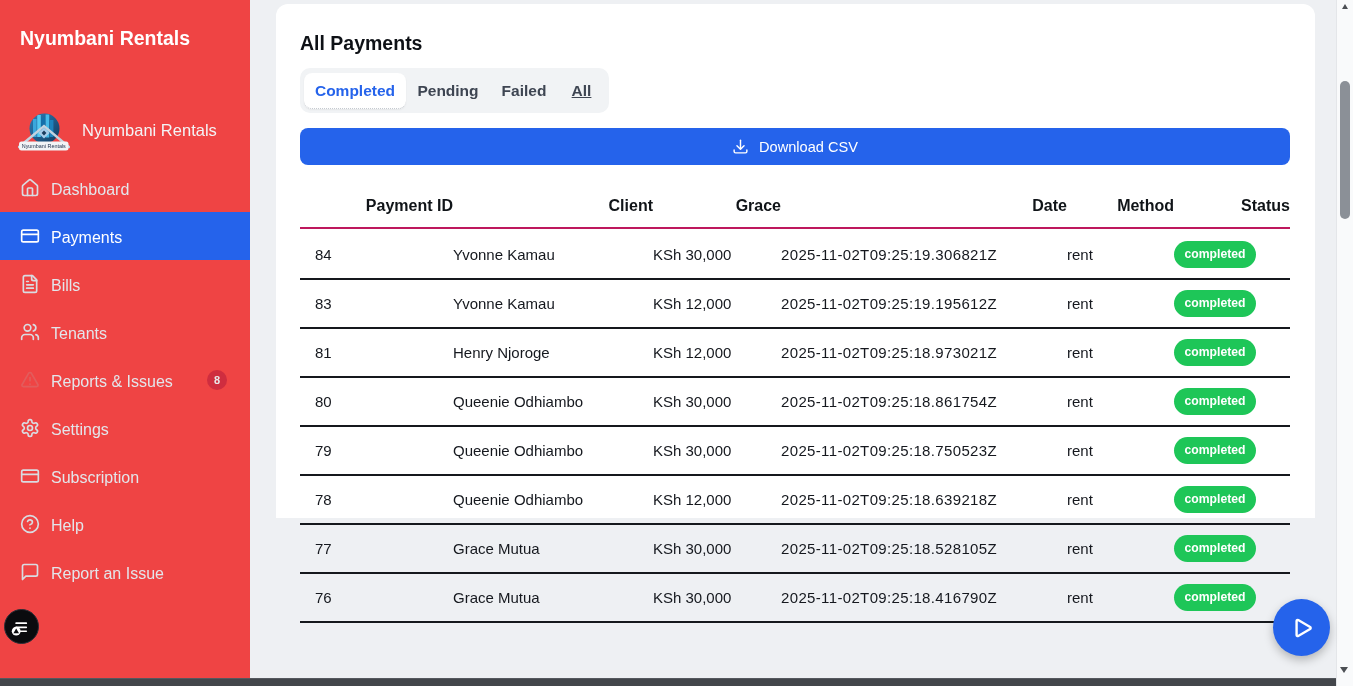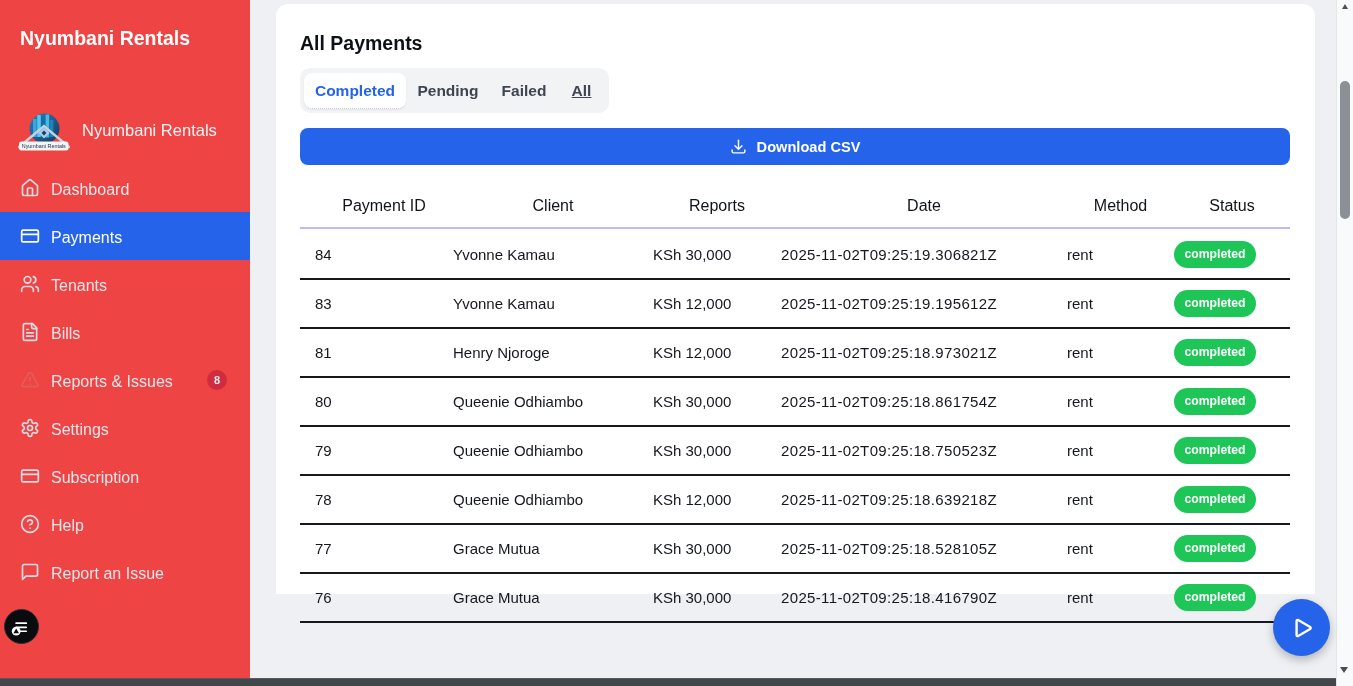--- a/index.html
+++ b/index.html
@@ -16,33 +16,33 @@
   .mi svg { position:absolute; left:20px; width:20px; height:20px; }
   .mi .lbl { position:absolute; left:51px; font-size:16px; color:#e3e6eb; padding-top:3px; }
   .mi.active { background:#2563eb; }
   .mi.active .lbl { color:#fff; }
   .badge8 { position:absolute; left:207px; top:14px; width:20px; height:20px; border-radius:50%; background:#cf2d3f; color:#e8e8ea; font-size:11px; font-weight:700; display:flex; align-items:center; justify-content:center; }
 
   
   .blb { position:absolute; left:4px; top:609px; width:35px; height:35px; border-radius:50%; background:#0a0b0e; border:1px solid #2b2e37; }
 
   
-  .card { position:absolute; left:276px; top:4px; width:1039px; height:590px; background:#fff; border-radius:12px 12px 0 0; z-index:1; }
+  .card { position:absolute; left:276px; top:4px; width:1039px; height:514px; background:#fff; border-radius:12px 12px 0 0; z-index:1; }
   .h1 { position:absolute; left:24px; top:28px; font-size:19.5px; font-weight:700; color:#0e1116; }
   .tabs { position:absolute; left:24px; top:64px; height:45px; background:#f1f3f5; border-radius:10px; display:inline-flex; align-items:center; padding:0 4px; }
   .tab { font-size:15.5px; font-weight:600; color:#3e4552; height:36px; line-height:36px; border-radius:8px; text-align:center; }
   .tab.t1 { width:102px; }
   .tab.t2 { width:84px; }
   .tab.t3 { width:68px; }
   .tab.t4 { width:47px;text-decoration:underline; }
   .tab.active { background:#fff; color:#2563eb; box-shadow:0 1px 2px rgba(0,0,0,.06); border-bottom:1px dotted #c6cad0; line-height:35px; }
-  .dlbtn { position:absolute; left:24px; top:124px; width:990px; height:37px; background:#2563eb; border-radius:8px; color:#fff; font-size:14.6px; display:flex; align-items:center; justify-content:center; gap:10px;font-weight:bold; }
+  .dlbtn { position:absolute; left:24px; top:124px; width:990px; height:37px; background:#2563eb; border-radius:8px; color:#fff; font-size:14.6px; display:flex; align-items:center; justify-content:center; gap:10px; }
 
   table { position:absolute; left:24px; top:175px; width:990px; border-collapse:collapse; table-layout:fixed; }
-  th { text-align:center; font-size:16px; font-weight:400; color:#101418; height:49px; border-bottom:2px solid #c4b5fd; padding:6px 0 0 0; vertical-align:middle; }
+  th { text-align:right; font-size:16px; font-weight:700; color:#101418; height:49px; border-bottom:2px solid #be185d; padding:6px 0 0 0; vertical-align:middle; }
   td { font-size:15px; color:#15181e; height:49px; border-bottom:2px solid #15181d; padding:0; vertical-align:middle; }
   tr.r1 td { height:51px; padding-top:2px; }
   .c1 { width:153px; padding-left:15px; }
   .c2 { width:200px; }
   .c3 { width:128px; }
   .c4 { width:286px; }
   td:nth-child(4) { letter-spacing:0.35px; }
   .c5 { width:107px; }
   .c6 { width:116px; }
   .pill { display:inline-block; width:82px; height:27px; line-height:27px; border-radius:13.5px; background:#1ec658; color:#fff; font-size:12.2px; font-weight:700; text-align:center; }
@@ -74,21 +74,21 @@
         <path d="m7 11 5 5 5-5"></path>
         <path d="M21 17v2a2 2 0 0 1-2 2H5a2 2 0 0 1-2-2v-2"></path>
       </svg>
     <span>Download CSV</span>
   </div>
   <table>
     <tbody>
         <tr>
           <th class="c1">Payment ID</th>
           <th class="c2">Client</th>
-          <th class="c3">Reports</th>
+          <th class="c3">Grace</th>
           <th class="c4">Date</th>
           <th class="c5">Method</th>
           <th class="c6">Status</th>
         </tr>
     <tr class="r1">
           <td class="c1">84</td>
           <td>Yvonne Kamau</td>
           <td>KSh 30,000</td>
           <td>2025-11-02T09:25:19.306821Z</td>
           <td>rent</td>
@@ -193,36 +193,36 @@
       </div>
     <div class="mi active">
         <svg viewBox="0 0 24 24" fill="none" stroke="#ffffff" stroke-width="2" stroke-linecap="round" stroke-linejoin="round">
           <rect width="20" height="14" x="2" y="5" rx="2"></rect>
           <line x1="2" x2="22" y1="10" y2="10"></line>
         </svg>
         <span class="lbl">Payments</span>
       </div>
     <div class="mi">
         <svg viewBox="0 0 24 24" fill="none" stroke="#d9dce2" stroke-width="2" stroke-linecap="round" stroke-linejoin="round">
-          <path d="M16 21v-2a4 4 0 0 0-4-4H6a4 4 0 0 0-4 4v2"></path>
-          <circle cx="9" cy="7" r="4"></circle>
-          <path d="M22 21v-2a4 4 0 0 0-3-3.87"></path>
-          <path d="M16 3.13a4 4 0 0 1 0 7.75"></path>
-        </svg>
-        <span class="lbl">Tenants</span>
-      </div>
-    <div class="mi">
-        <svg viewBox="0 0 24 24" fill="none" stroke="#d9dce2" stroke-width="2" stroke-linecap="round" stroke-linejoin="round">
           <path d="M15 2H6a2 2 0 0 0-2 2v16a2 2 0 0 0 2 2h12a2 2 0 0 0 2-2V7Z"></path>
           <path d="M14 2v4a2 2 0 0 0 2 2h4"></path>
           <path d="M10 9H8"></path>
           <path d="M16 13H8"></path>
           <path d="M16 17H8"></path>
         </svg>
         <span class="lbl">Bills</span>
+      </div>
+    <div class="mi">
+        <svg viewBox="0 0 24 24" fill="none" stroke="#d9dce2" stroke-width="2" stroke-linecap="round" stroke-linejoin="round">
+          <path d="M16 21v-2a4 4 0 0 0-4-4H6a4 4 0 0 0-4 4v2"></path>
+          <circle cx="9" cy="7" r="4"></circle>
+          <path d="M22 21v-2a4 4 0 0 0-3-3.87"></path>
+          <path d="M16 3.13a4 4 0 0 1 0 7.75"></path>
+        </svg>
+        <span class="lbl">Tenants</span>
       </div>
     <div class="mi">
         <svg viewBox="0 0 24 24" fill="none" stroke="#e25c5c" stroke-width="2" stroke-linecap="round" stroke-linejoin="round">
           <path d="m21.73 18-8-14a2 2 0 0 0-3.48 0l-8 14A2 2 0 0 0 4 20h16a2 2 0 0 0 1.73-2Z"></path>
           <path d="M12 9v4"></path>
           <path d="M12 17h.01"></path>
         </svg>
         <span class="lbl">Reports &amp; Issues</span>
         <span class="badge8">8</span>
       </div>

